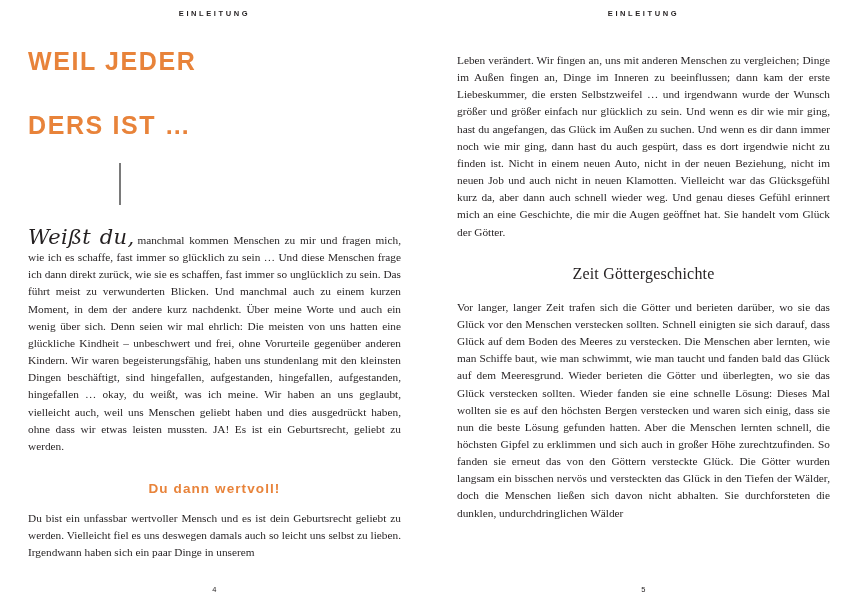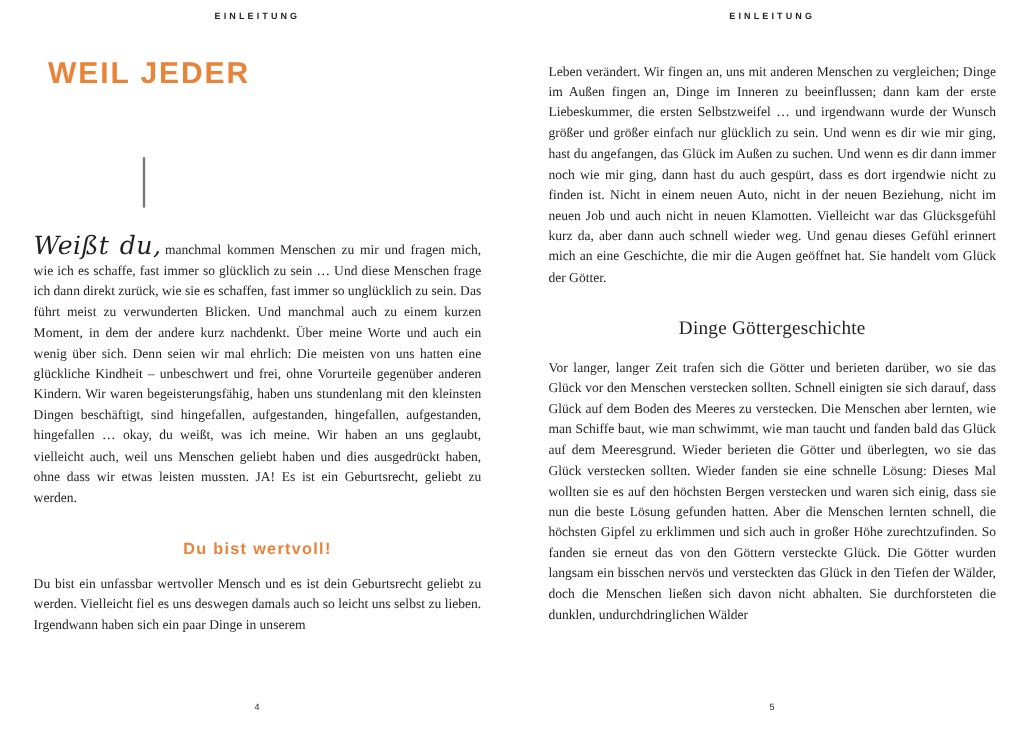--- a/index.html
+++ b/index.html
@@ -43,21 +43,21 @@
     padding-top: 9px;
     text-transform: uppercase;
   }
   .chapter-title {
     font-family: "Liberation Sans", sans-serif;
     font-weight: 800;
     font-size: 25px;
     line-height: 1.28;
     letter-spacing: 1.6px;
     color: #e8833a;
-    margin: 27px 0 0 12px;
+    margin: 27px 0 0 0;
     text-transform: uppercase;
   }
   .title-rule {
     width: 2px;
     height: 42px;
     background: #7a7a7a;
     margin: 22px 0 0 91px;
   }
   .lead-wrap {
     margin-top: 22px;
@@ -115,42 +115,43 @@
 <body>
 
 <div class="spread">
 
   <div class="page page-left">
     <div class="running-head">EINLEITUNG</div>
 
     <h1 class="chapter-title">
       <span>WEIL JEDER</span><br>
       <br>
+      <span>DERS IST …</span>
     </h1>
 
     <div class="title-rule"></div>
 
     <div class="lead-wrap">
       <p class="body"><span class="dropscript">Weißt du,</span><span>manchmal kommen Menschen zu mir und fragen mich, wie ich es schaffe, fast immer so glücklich zu sein … Und diese Menschen frage ich dann direkt zurück, wie sie es schaffen, fast immer so unglücklich zu sein. Das führt meist zu verwunderten Blicken. Und manchmal auch zu einem kurzen Moment, in dem der andere kurz nachdenkt. Über meine Worte und auch ein wenig über sich. Denn seien wir mal ehrlich: Die meisten von uns hatten eine glückliche Kindheit – unbeschwert und frei, ohne Vorurteile gegenüber anderen Kindern. Wir waren begeisterungsfähig, haben uns stundenlang mit den kleinsten Dingen beschäftigt, sind hingefallen, aufgestanden, hingefallen, aufgestanden, hingefallen … okay, du weißt, was ich meine. Wir haben an uns geglaubt, vielleicht auch, weil uns Menschen geliebt haben und dies ausgedrückt haben, ohne dass wir etwas leisten mussten. JA! Es ist ein Geburtsrecht, geliebt zu werden.</span></p>
     </div>
 
-    <div class="subhead">Du bist wertvoll!</div>
+    <div class="subhead">Du dann wertvoll!</div>
 
     <p class="body">Du bist ein unfassbar wertvoller Mensch und es ist dein Geburtsrecht geliebt zu werden. Vielleicht fiel es uns deswegen damals auch so leicht uns selbst zu lieben. Irgendwann haben sich ein paar Dinge in unserem</p>
 
     <div class="folio">4</div>
   </div>
 
   <div class="page page-right">
     <div class="running-head">EINLEITUNG</div>
 
     <div class="right-col-top">
       <p class="body">Leben verändert. Wir fingen an, uns mit anderen Menschen zu vergleichen; Dinge im Außen fingen an, Dinge im Inneren zu beeinflussen; dann kam der erste Liebeskummer, die ersten Selbstzweifel … und irgendwann wurde der Wunsch größer und größer einfach nur glücklich zu sein. Und wenn es dir wie mir ging, hast du angefangen, das Glück im Außen zu suchen. Und wenn es dir dann immer noch wie mir ging, dann hast du auch gespürt, dass es dort irgendwie nicht zu finden ist. Nicht in einem neuen Auto, nicht in der neuen Beziehung, nicht im neuen Job und auch nicht in neuen Klamotten. Vielleicht war das Glücksgefühl kurz da, aber dann auch schnell wieder weg. Und genau dieses Gefühl erinnert mich an eine Geschichte, die mir die Augen geöffnet hat. Sie handelt vom Glück der Götter.</p>
 
-      <div class="subhead-serif">Dinge Göttergeschichte</div>
+      <div class="subhead-serif">Zeit Göttergeschichte</div>
 
       <p class="body">Vor langer, langer Zeit trafen sich die Götter und berieten darüber, wo sie das Glück vor den Menschen verstecken sollten. Schnell einigten sie sich darauf, dass Glück auf dem Boden des Meeres zu verstecken. Die Menschen aber lernten, wie man Schiffe baut, wie man schwimmt, wie man taucht und fanden bald das Glück auf dem Meeresgrund. Wieder berieten die Götter und überlegten, wo sie das Glück verstecken sollten. Wieder fanden sie eine schnelle Lösung: Dieses Mal wollten sie es auf den höchsten Bergen verstecken und waren sich einig, dass sie nun die beste Lösung gefunden hatten. Aber die Menschen lernten schnell, die höchsten Gipfel zu erklimmen und sich auch in großer Höhe zurechtzufinden. So fanden sie erneut das von den Göttern versteckte Glück. Die Götter wurden langsam ein bisschen nervös und versteckten das Glück in den Tiefen der Wälder, doch die Menschen ließen sich davon nicht abhalten. Sie durchforsteten die dunklen, undurchdringlichen Wälder</p>
     </div>
 
     <div class="folio">5</div>
   </div>
 
 </div>
 
 </body></html>

